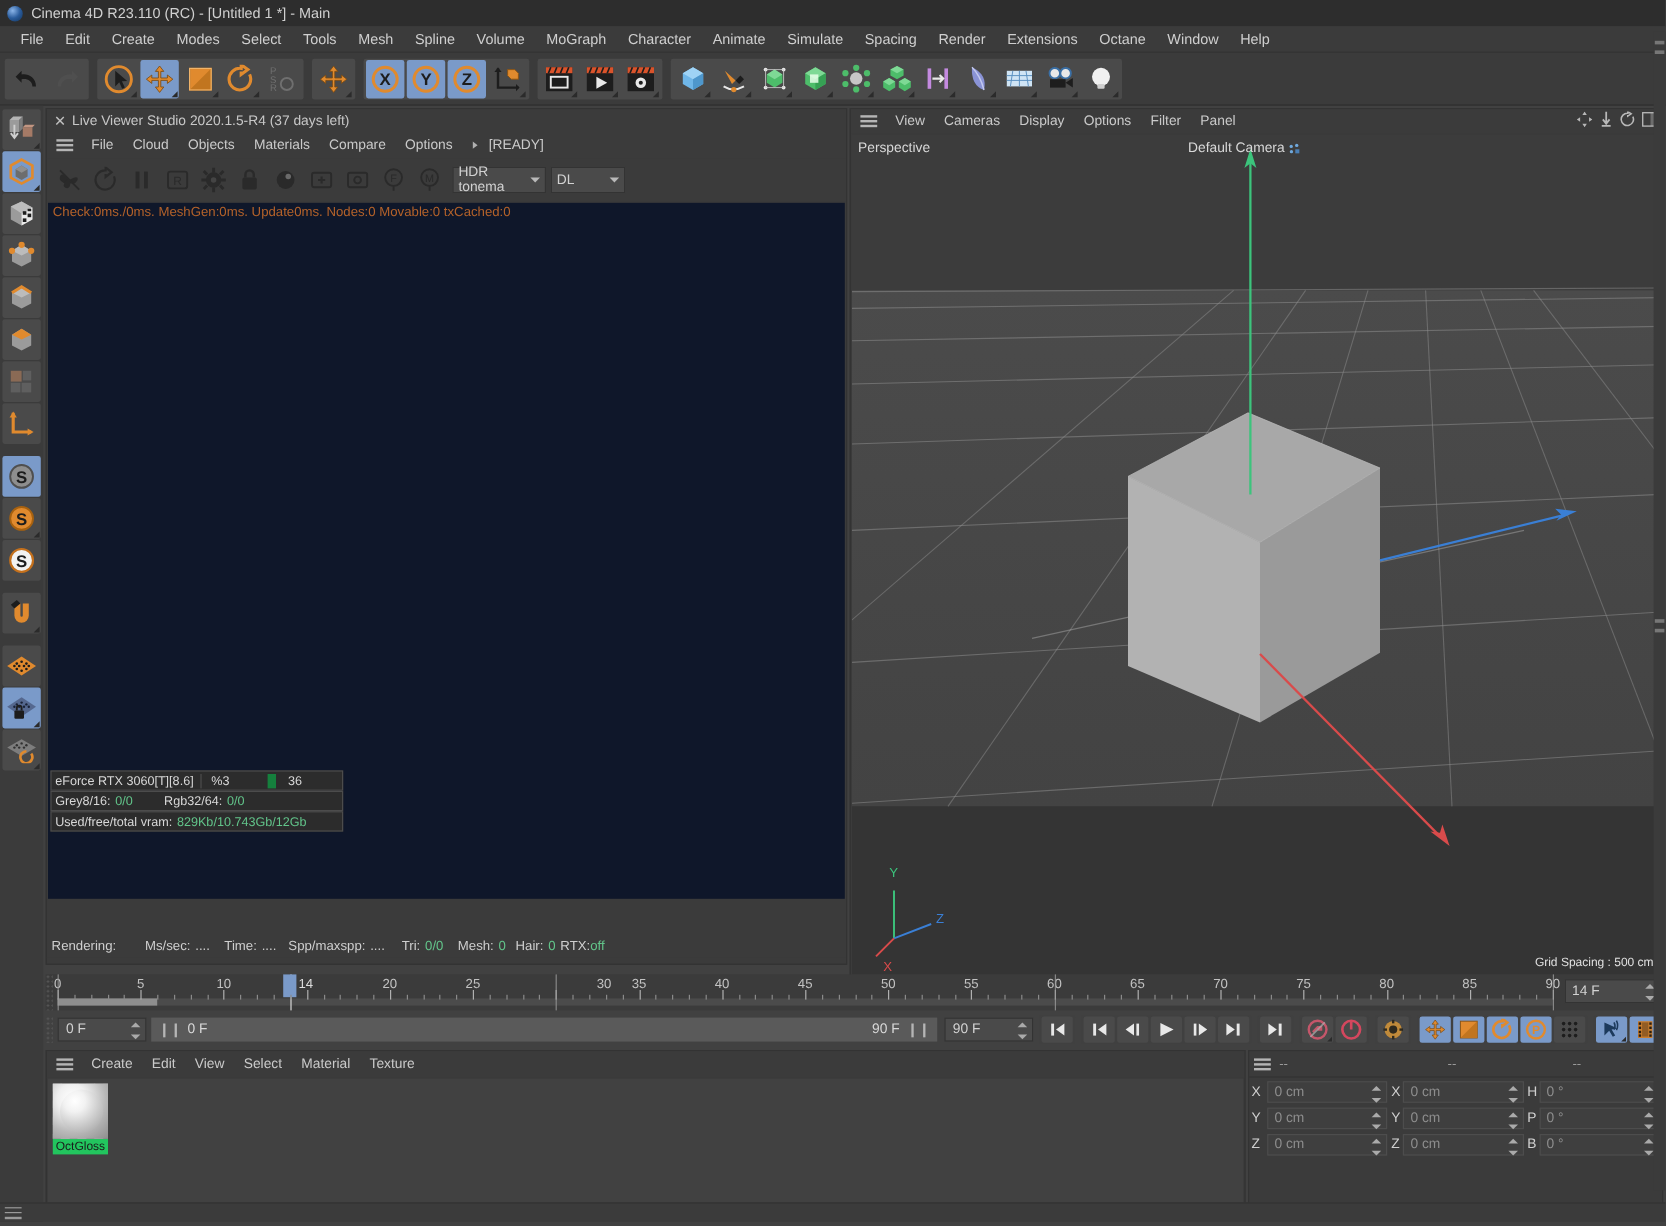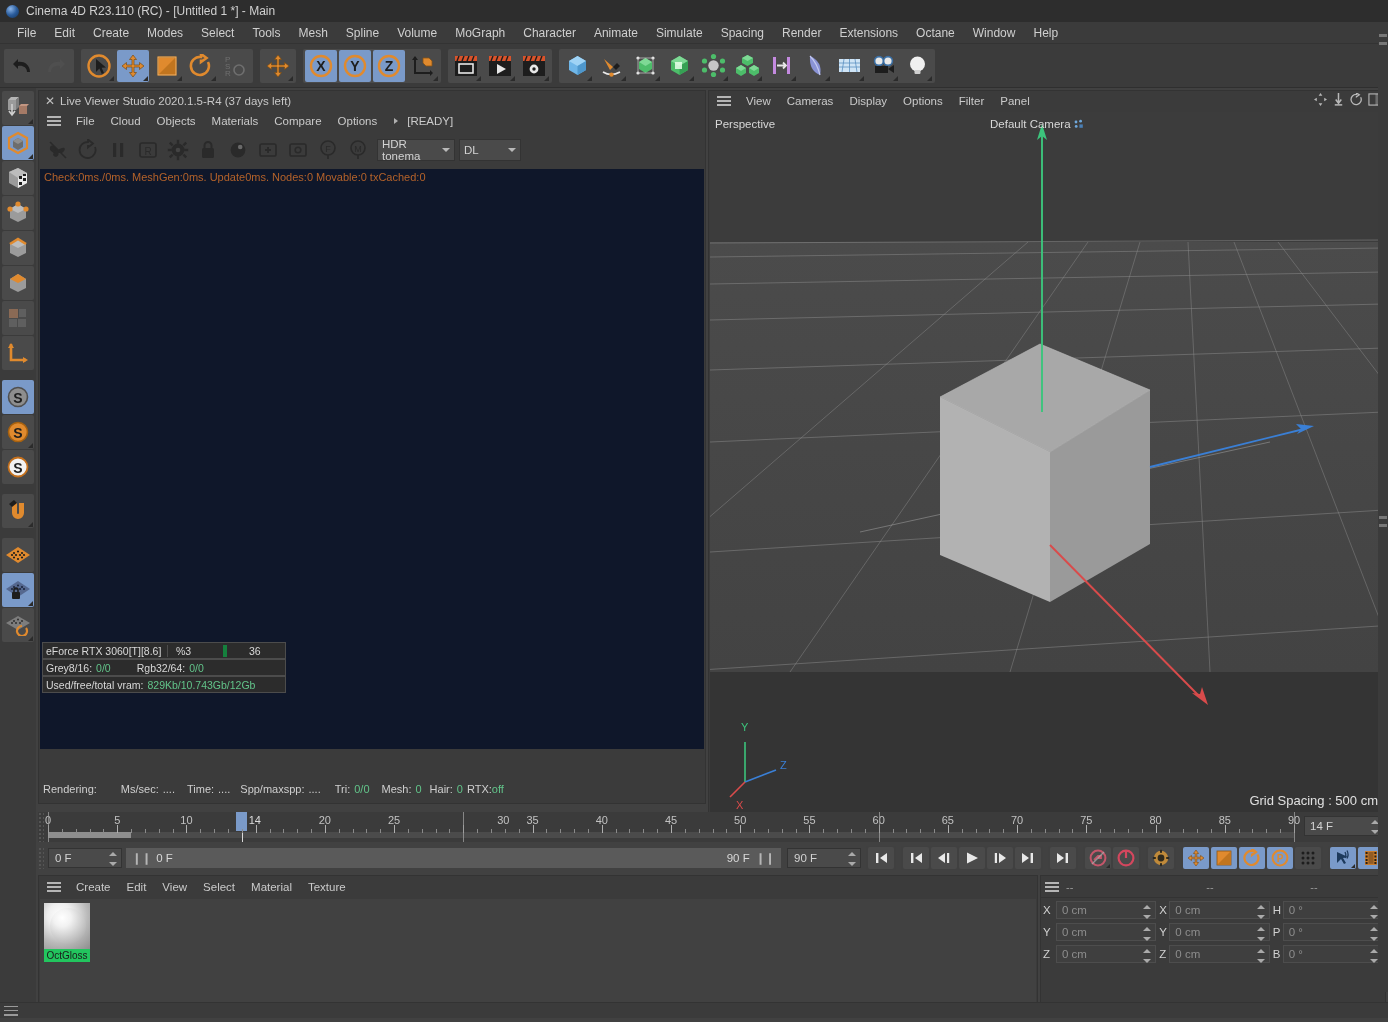--- a/index.html
+++ b/index.html
@@ -109,21 +109,21 @@
   }
   .vp-menu { height:20px; background:#3b3b3b; display:flex; align-items:center; padding-left:4px; }
   .vp-menu .pm { padding:2px 8px; font-size:11.5px; color:#cacaca; cursor:default; }
   .vp-icons { margin-left:auto; display:flex; align-items:center; padding-right:4px; gap:5px; }
   .vp-canvas {
     position:absolute; left:1px; top:21px; width:674px; height:700px; overflow:hidden;
     background:#3a3a3a;
   }
   .vp-label { position:absolute; font-size:11.5px; color:#d8d8d8; }
   .grid-spacing {
-    position:absolute; right:6px; bottom:4px; font-size:13px; color:#e0e0e0;
+    position:absolute; right:6px; bottom:4px; font-size:10px; color:#e0e0e0;
   }
 
   
   .timeline {
     position:absolute; left:38px; top:812px; width:1348px; height:30px;
     background:#3b3b3b;
   }
   .tl-ruler { position:absolute; left:10px; top:0; right:92px; height:30px; }
   .tl-tick { position:absolute; bottom:9px; width:1px; background:#8a8a8a; }
   .tl-num { position:absolute; top:2px; font-size:11px; color:#c2c2c2;
@@ -727,21 +727,21 @@
         <span class="chev"></span>
       </div>
     </div>
 
     <div class="lv-render">
       <div class="lv-stats">Check:0ms./0ms. MeshGen:0ms. Update0ms. Nodes:0 Movable:0 txCached:0</div>
       <div class="lv-gpu">
         <div class="row">
           <span style="width:124px;padding-left:3px;">eForce RTX 3060[T][8.6]</span>
           <span style="width:56px;border-left:1px solid #4c4c4c;padding-left:8px;">%3</span>
-          <span style="flex:1;border-left:4px solid #15803d;padding-left:22px;">36</span>
+          <span style="flex:1;border-left:7px solid #15803d;padding-left:10px;">36</span>
         </div>
         <div class="row">
           <span style="padding-left:3px;">Grey8/16:</span>
           <span class="c" style="padding-left:4px;">0/0</span>
           <span style="padding-left:26px;">Rgb32/64:</span>
           <span class="c" style="padding-left:4px;">0/0</span>
         </div>
         <div class="row">
           <span style="padding-left:3px;">Used/free/total vram:</span>
           <span class="c" style="padding-left:4px;">829Kb/10.743Gb/12Gb</span>

